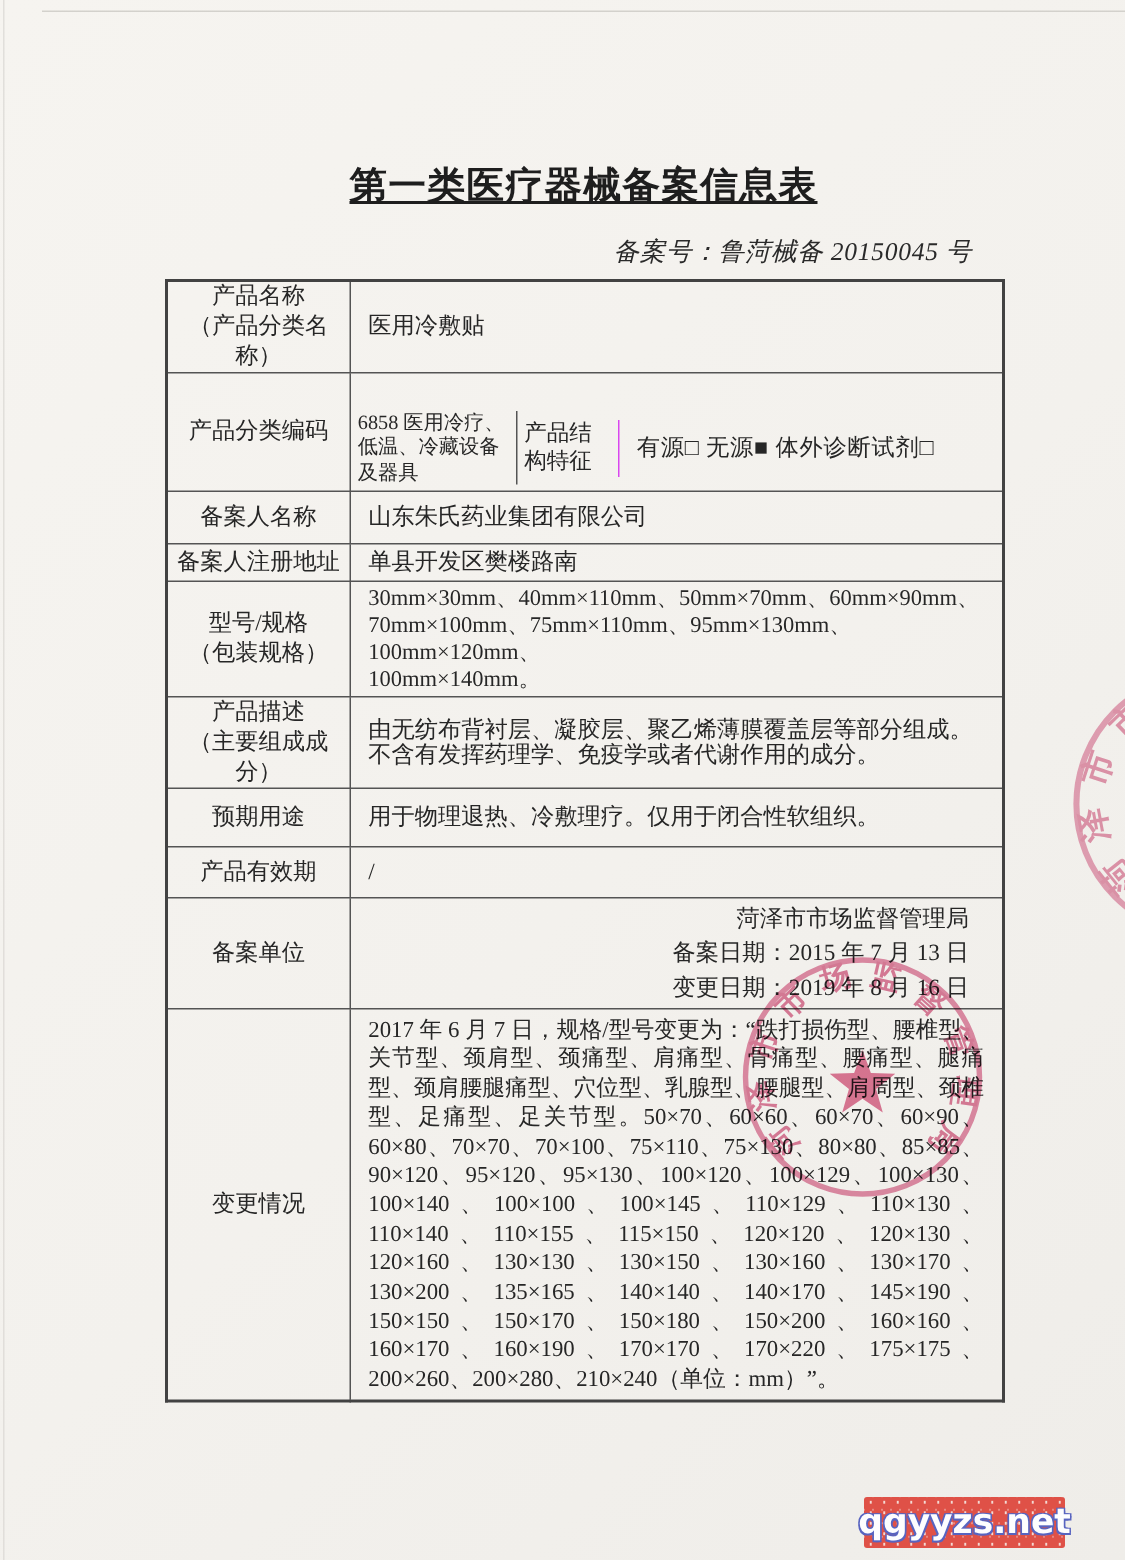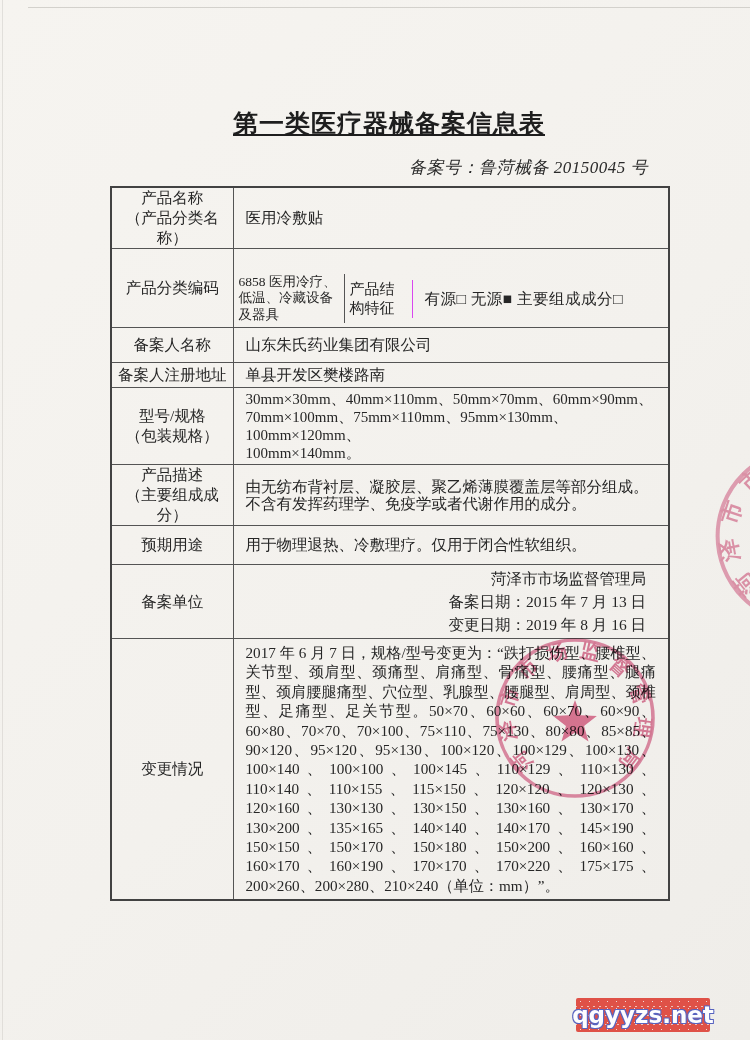--- a/index.html
+++ b/index.html
@@ -103,21 +103,21 @@
     <td class="val">医用冷敷贴</td>
   </tr>
   <tr class="r2">
     <td class="lbl">产品分类编码</td>
     <td class="subwrap">
       <div class="subgrid">
         <div class="sub-code">6858 医用冷疗、
 低温、冷藏设备
 及器具</div>
         <div class="sub-feat">产品结构特征</div>
-        <div class="sub-check">有源□  无源■  主要组成成分□</div>
+        <div class="sub-check">有源□  无源■  体外诊断试剂□</div>
       </div>
     </td>
   </tr>
   <tr class="r3">
     <td class="lbl">备案人名称</td>
     <td class="val">山东朱氏药业集团有限公司</td>
   </tr>
   <tr class="r5">
     <td class="lbl">备案人注册地址</td>
     <td class="val">单县开发区樊楼路南</td>
@@ -130,20 +130,24 @@
 100mm×140mm。</td>
   </tr>
   <tr class="r8">
     <td class="lbl">产品描述
 （主要组成成分）</td>
     <td class="val">由无纺布背衬层、凝胶层、聚乙烯薄膜覆盖层等部分组成。不含有发挥药理学、免疫学或者代谢作用的成分。</td>
   </tr>
   <tr class="r9">
     <td class="lbl">预期用途</td>
     <td class="val">用于物理退热、冷敷理疗。仅用于闭合性软组织。</td>
+  </tr>
+  <tr class="r10">
+    <td class="lbl">产品有效期</td>
+    <td class="val">/</td>
   </tr>
   <tr class="r12">
     <td class="lbl">备案单位</td>
     <td class="val">菏泽市市场监督管理局
 备案日期：2015 年 7 月 13 日
 变更日期：2019 年 8 月 16 日</td>
   </tr>
   <tr class="r13">
     <td class="lbl">变更情况</td>
     <td class="val">2017 年 6 月 7 日，规格/型号变更为：“跌打损伤型、腰椎型、关节型、颈肩型、颈痛型、肩痛型、骨痛型、腰痛型、腿痛型、颈肩腰腿痛型、穴位型、乳腺型、腰腿型、肩周型、颈椎型、足痛型、足关节型。50×70、60×60、60×70、60×90、60×80、70×70、70×100、75×110、75×130、80×80、85×85、90×120、95×120、95×130、100×120、100×129、100×130、100×140、100×100、100×145、110×129、110×130、110×140、110×155、115×150、120×120、120×130、120×160、130×130、130×150、130×160、130×170、130×200、135×165、140×140、140×170、145×190、150×150、150×170、150×180、150×200、160×160、160×170、160×190、170×170、170×220、175×175、200×260、200×280、210×240（单位：mm）”。</td>

